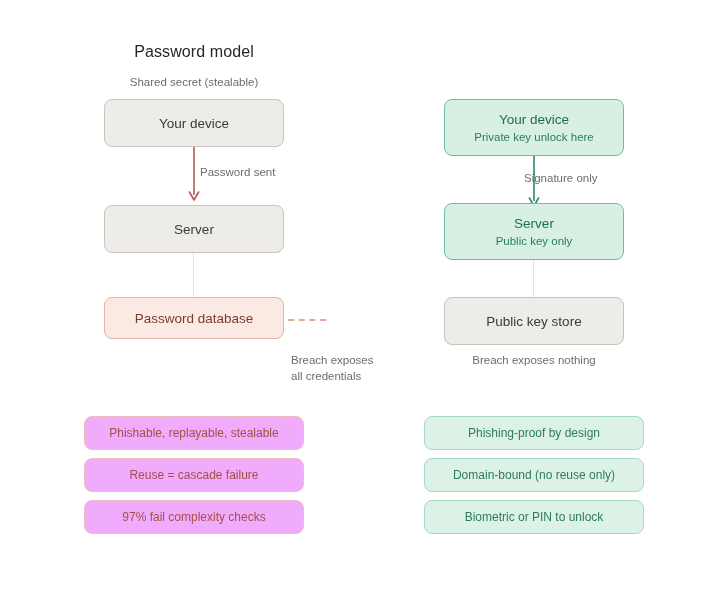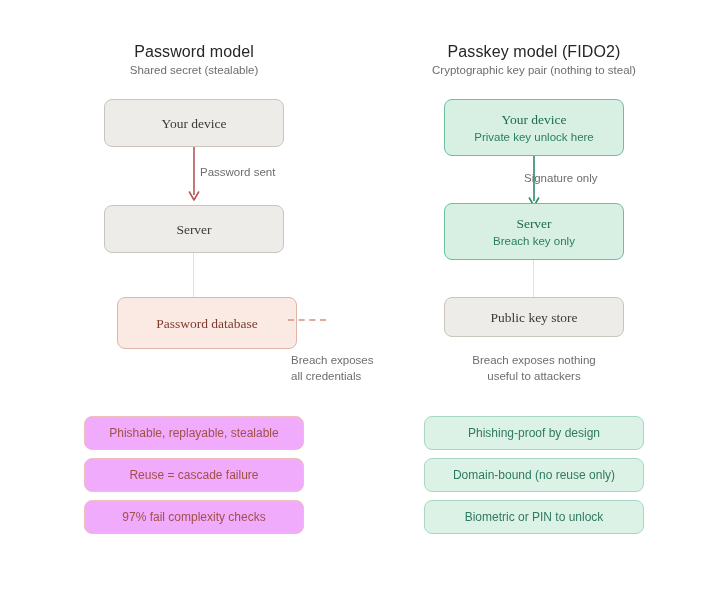--- a/index.html
+++ b/index.html
@@ -38,38 +38,37 @@
     font-weight: normal;
     color: #262626;
     letter-spacing: 0.1px;
     line-height: 20px;
     margin: 0;
   }
   .col-sub {
     font-size: 11.5px;
     color: #6d6d6d;
     line-height: 16px;
-    margin: 0 0 0 0;
+    margin: 12px 0 0 0;
   }
 
   
   .node {
     position: absolute;
     width: 180px;
     border-radius: 8px;
     display: flex;
     flex-direction: column;
     align-items: center;
     justify-content: center;
     text-align: center;
   }
   .node .n-title {
     font-size: 13.5px;
     line-height: 17px;
-    font-family: Liberation Serif, serif;
   }
   .node .n-sub {
     font-size: 11.5px;
     line-height: 15px;
     margin-top: 2px;
   }
 
   .node.neutral {
     background: #eeece8;
     border: 1px solid #c9c5bd;
@@ -85,26 +84,26 @@
 
   .node.pink {
     background: #fbeae3;
     border: 1px solid #e0b4a6;
     color: #7d3a2e;
   }
 
   
   #node-l1 { left: 104px; top: 99px;  height: 48px; }
   #node-l2 { left: 104px; top: 205px; height: 48px; }
-  #node-l3 { left: 104px; top: 297px; height: 52px; margin-left: 13px; }
+  #node-l3 { left: 104px; top: 297px; height: 42px; }
 
   
   #node-r1 { left: 444px; top: 99px;  height: 57px; }
   #node-r2 { left: 444px; top: 203px; height: 57px; }
-  #node-r3 { left: 444px; top: 297px; height: 40px; }
+  #node-r3 { left: 444px; top: 297px; height: 48px; }
 
   
   .conn {
     position: absolute;
   }
   .conn svg { display: block; overflow: visible; }
 
   .edge-label {
     position: absolute;
     font-size: 11.5px;
@@ -221,51 +220,46 @@
 
   <div class="note" id="note-left">
     <span>Breach exposes</span>
     <span>all credentials</span>
   </div>
 
   <div class="pill pink" id="pill-l1">Phishable, replayable, stealable</div>
   <div class="pill pink" id="pill-l2">Reuse = cascade failure</div>
   <div class="pill pink" id="pill-l3">97% fail complexity checks</div>
 
-  <div class="col-head right">
-    <div class="col-title">Passkey model (FIDO2)</div>
-    <div class="col-sub">Cryptographic key pair (nothing to steal)</div>
-  </div>
 
   <div class="node green" id="node-r1">
     <div class="n-title">Your device</div>
     <div class="n-sub">Private key unlock here</div>
   </div>
 
   <div class="conn" style="left:533px; top:156px;">
     <svg width="14" height="56" viewBox="0 0 14 56">
       <line x1="1" y1="0" x2="1" y2="45" stroke="#2e8a66" stroke-width="1.6"></line>
       <path d="M -3.6 42 L 1 50 L 5.6 42" fill="none" stroke="#2e8a66" stroke-width="1.6" stroke-linecap="round" stroke-linejoin="round"></path>
     </svg>
   </div>
   <div class="edge-label" id="lbl-signature-only">Signature only</div>
 
   <div class="node green" id="node-r2">
     <div class="n-title">Server</div>
-    <div class="n-sub">Breach key only</div>
+    <div class="n-sub">Public key only</div>
   </div>
 
   <div class="faint-line" id="faint-right"></div>
 
   <div class="node neutral" id="node-r3">
     <div class="n-title">Public key store</div>
   </div>
 
   <div class="note" id="note-right">
     <span>Breach exposes nothing</span>
-    <span>useful to attackers</span>
   </div>
 
   <div class="pill green" id="pill-r1">Phishing-proof by design</div>
   <div class="pill green" id="pill-r2">Domain-bound (no reuse only)</div>
   <div class="pill green" id="pill-r3">Biometric or PIN to unlock</div>
 
 </div>
 
 </body></html>

